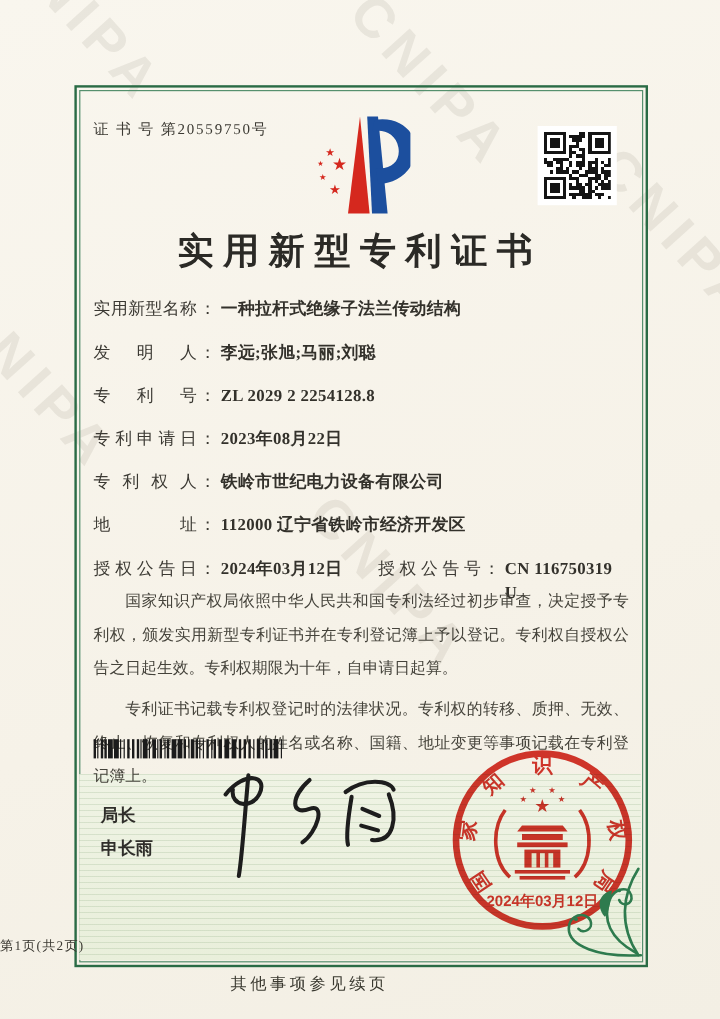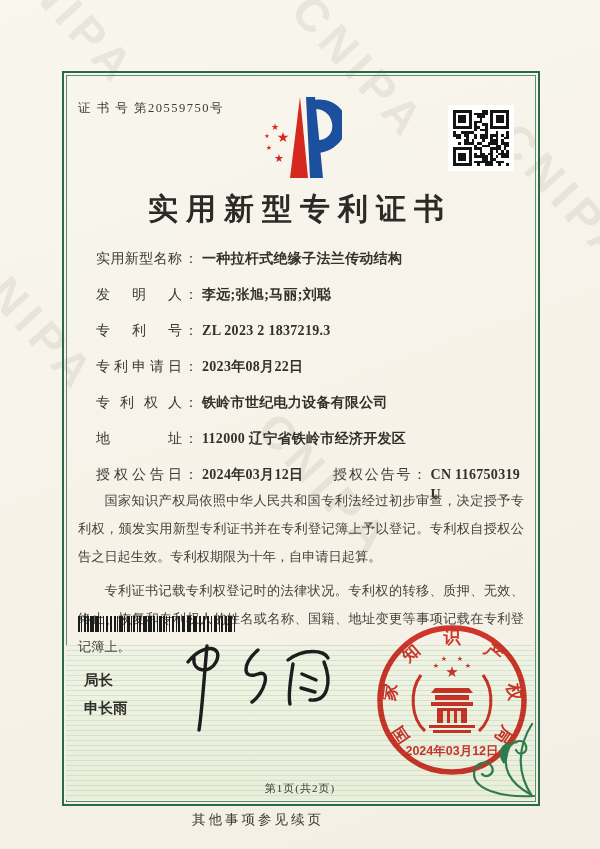--- a/index.html
+++ b/index.html
@@ -29,37 +29,37 @@
   .qr{position:absolute;left:448px;top:105px;width:56px;height:56px;
       background:#fff;padding:5px;}
   .qr svg{width:56px;height:56px;display:block;}
   .title{position:absolute;left:0;top:189px;width:600px;text-align:center;
          font-size:30px;font-weight:700;letter-spacing:8px;color:#2b2a26;}
   .fields{position:absolute;left:78px;top:249px;width:446px;
           display:flex;flex-direction:column;gap:16px;}
   .frow{display:flex;align-items:baseline;font-size:14px;color:#3b3933;
         line-height:20px;position:relative;}
   .flabel{display:inline-block;width:86px;text-align:justify;text-align-last:justify;
-          font-weight:500;color:#3b3933;margin-left:18px;}
+          font-weight:500;color:#3b3933;}
   .fcolon{margin:0 4px 0 2px;font-weight:500;}
   .fvalue{font-weight:600;color:#33312b;letter-spacing:0.3px;}
   .grant2{position:absolute;left:237px;top:0;display:flex;align-items:baseline;}
   .paras{position:absolute;left:78px;top:487px;width:446px;color:#45433b;
          font-size:13.2px;line-height:28px;text-align:justify;}
   .paras p{margin:0 0 6px;text-indent:2em;}
   .barcode{position:absolute;left:78px;top:616px;width:160px;height:16px;}
   .barcode i{position:absolute;top:0;height:16px;background:#1b1b1b;}
   .director{position:absolute;left:84px;top:666px;
             font-family:"Liberation Sans","DejaVu Sans",sans-serif;
             font-size:14.5px;font-weight:600;color:#2f2e2a;line-height:28px;}
   .signature{position:absolute;left:166px;top:638px;width:176px;height:102px;}
   .seal{position:absolute;left:373px;top:621px;width:158px;height:158px;
         opacity:0.93;mix-blend-mode:multiply;}
   .ornament{position:absolute;left:446px;top:704px;width:90px;height:96px;}
-  .page-info{position:absolute;left:0;top:781px;width:600px;text-align:center;
+  .page-info{position:absolute;left:0;top:781px;width:600px;
              font-size:11px;color:#3c3a33;letter-spacing:1px;}
   .footer-note{position:absolute;left:0;top:811px;width:516px;text-align:center;
                font-size:13.5px;letter-spacing:3px;color:#39382f;}
 </style>
 </head>
 <body>
 
 <div class="sheet">
 
   <span class="wm" style="left:-18px;top:-14px">CNIPA</span>
@@ -255,21 +255,21 @@
         <span class="fvalue">一种拉杆式绝缘子法兰传动结构</span>
     </div>
     <div class="frow">
       <span class="flabel">发明人</span>
         <span class="fcolon">：</span>
         <span class="fvalue">李远;张旭;马丽;刘聪</span>
     </div>
     <div class="frow">
       <span class="flabel">专利号</span>
         <span class="fcolon">：</span>
-        <span class="fvalue">ZL 2023 2 1837219.3</span>
+        <span class="fvalue">ZL 2029 2 2254128.8</span>
     </div>
     <div class="frow">
       <span class="flabel">专利申请日</span>
         <span class="fcolon">：</span>
         <span class="fvalue">2023年08月22日</span>
     </div>
     <div class="frow">
       <span class="flabel">专利权人</span>
         <span class="fcolon">：</span>
         <span class="fvalue">铁岭市世纪电力设备有限公司</span>

